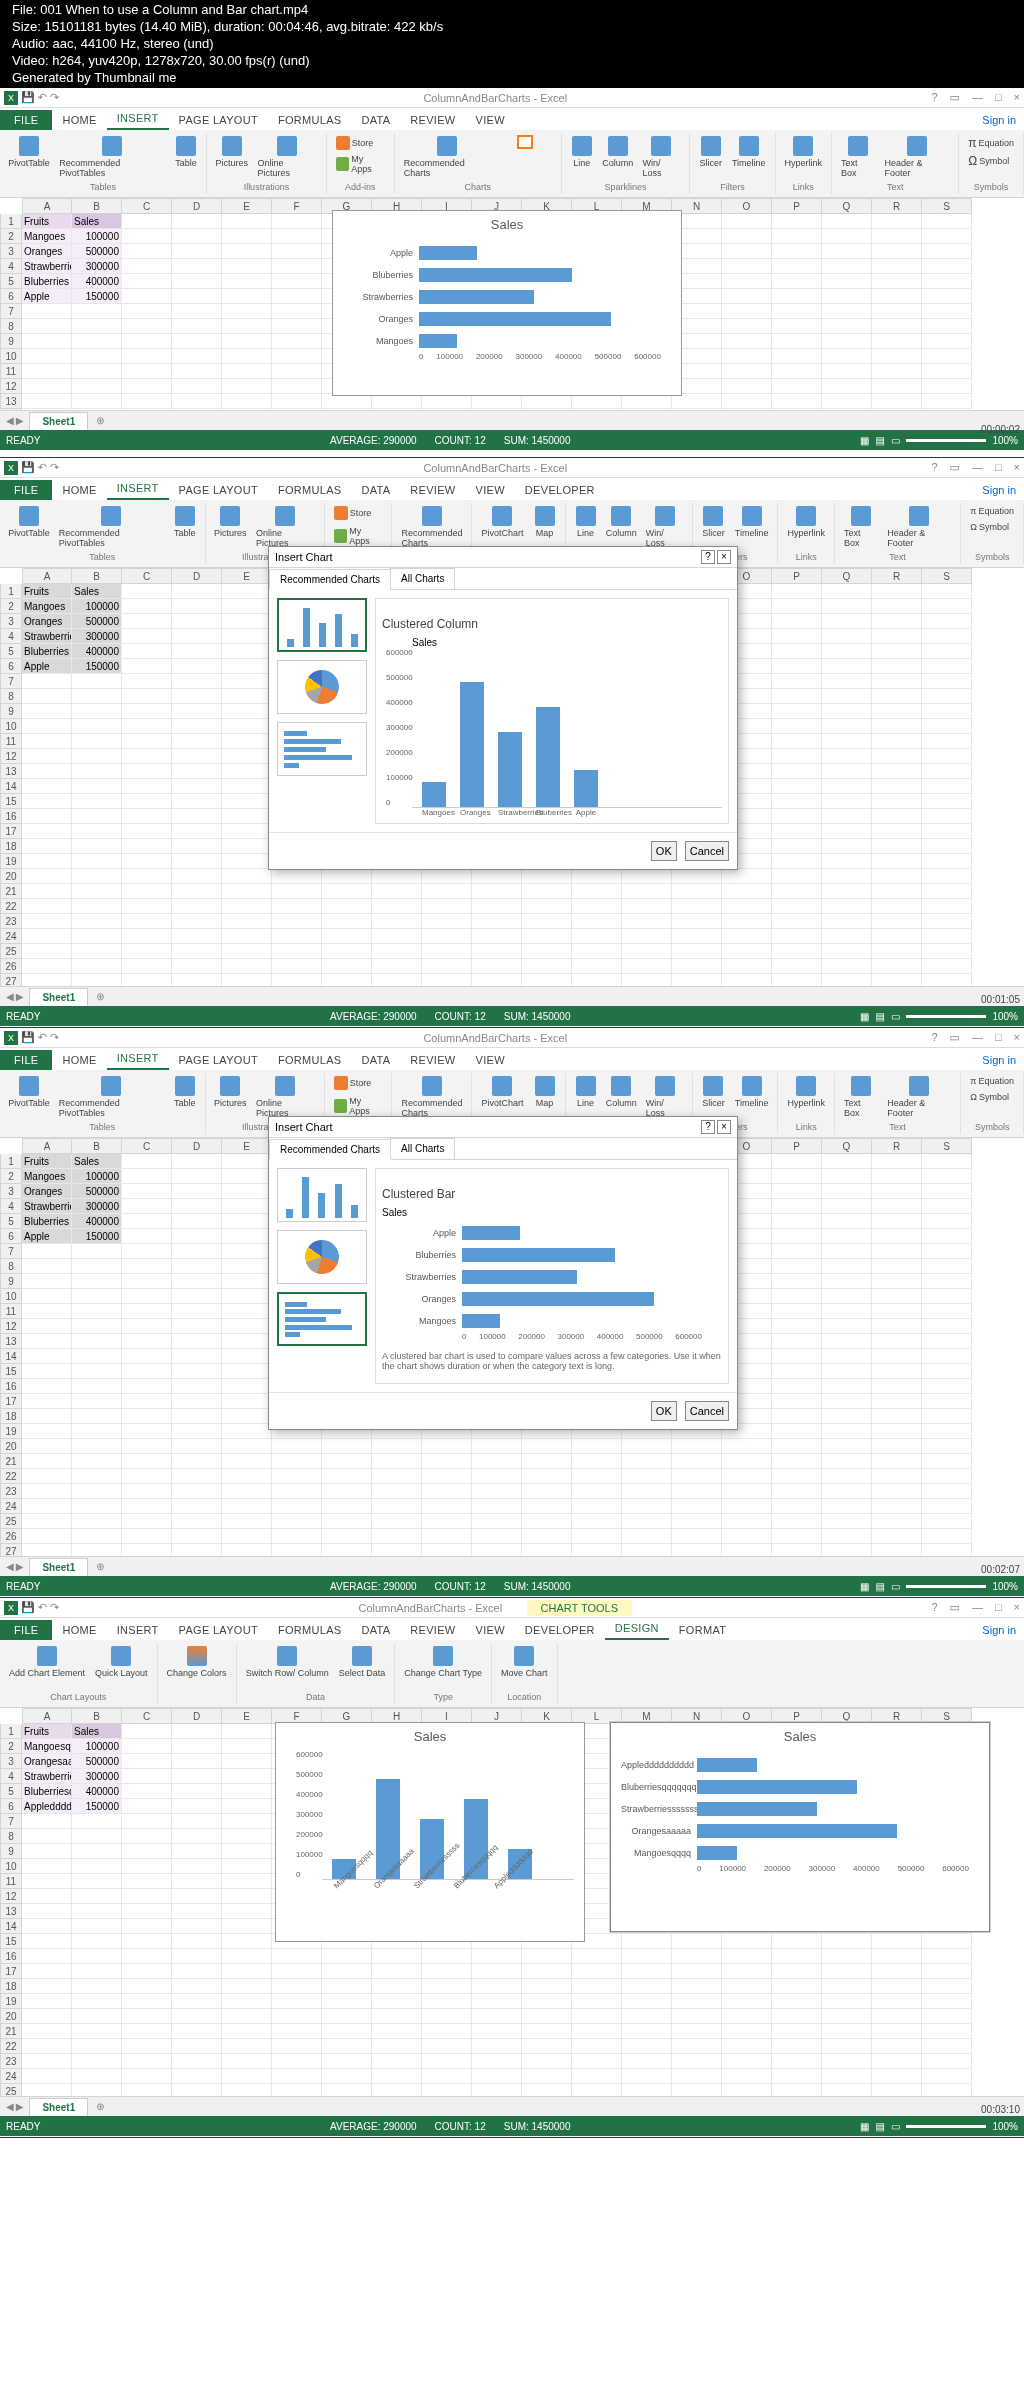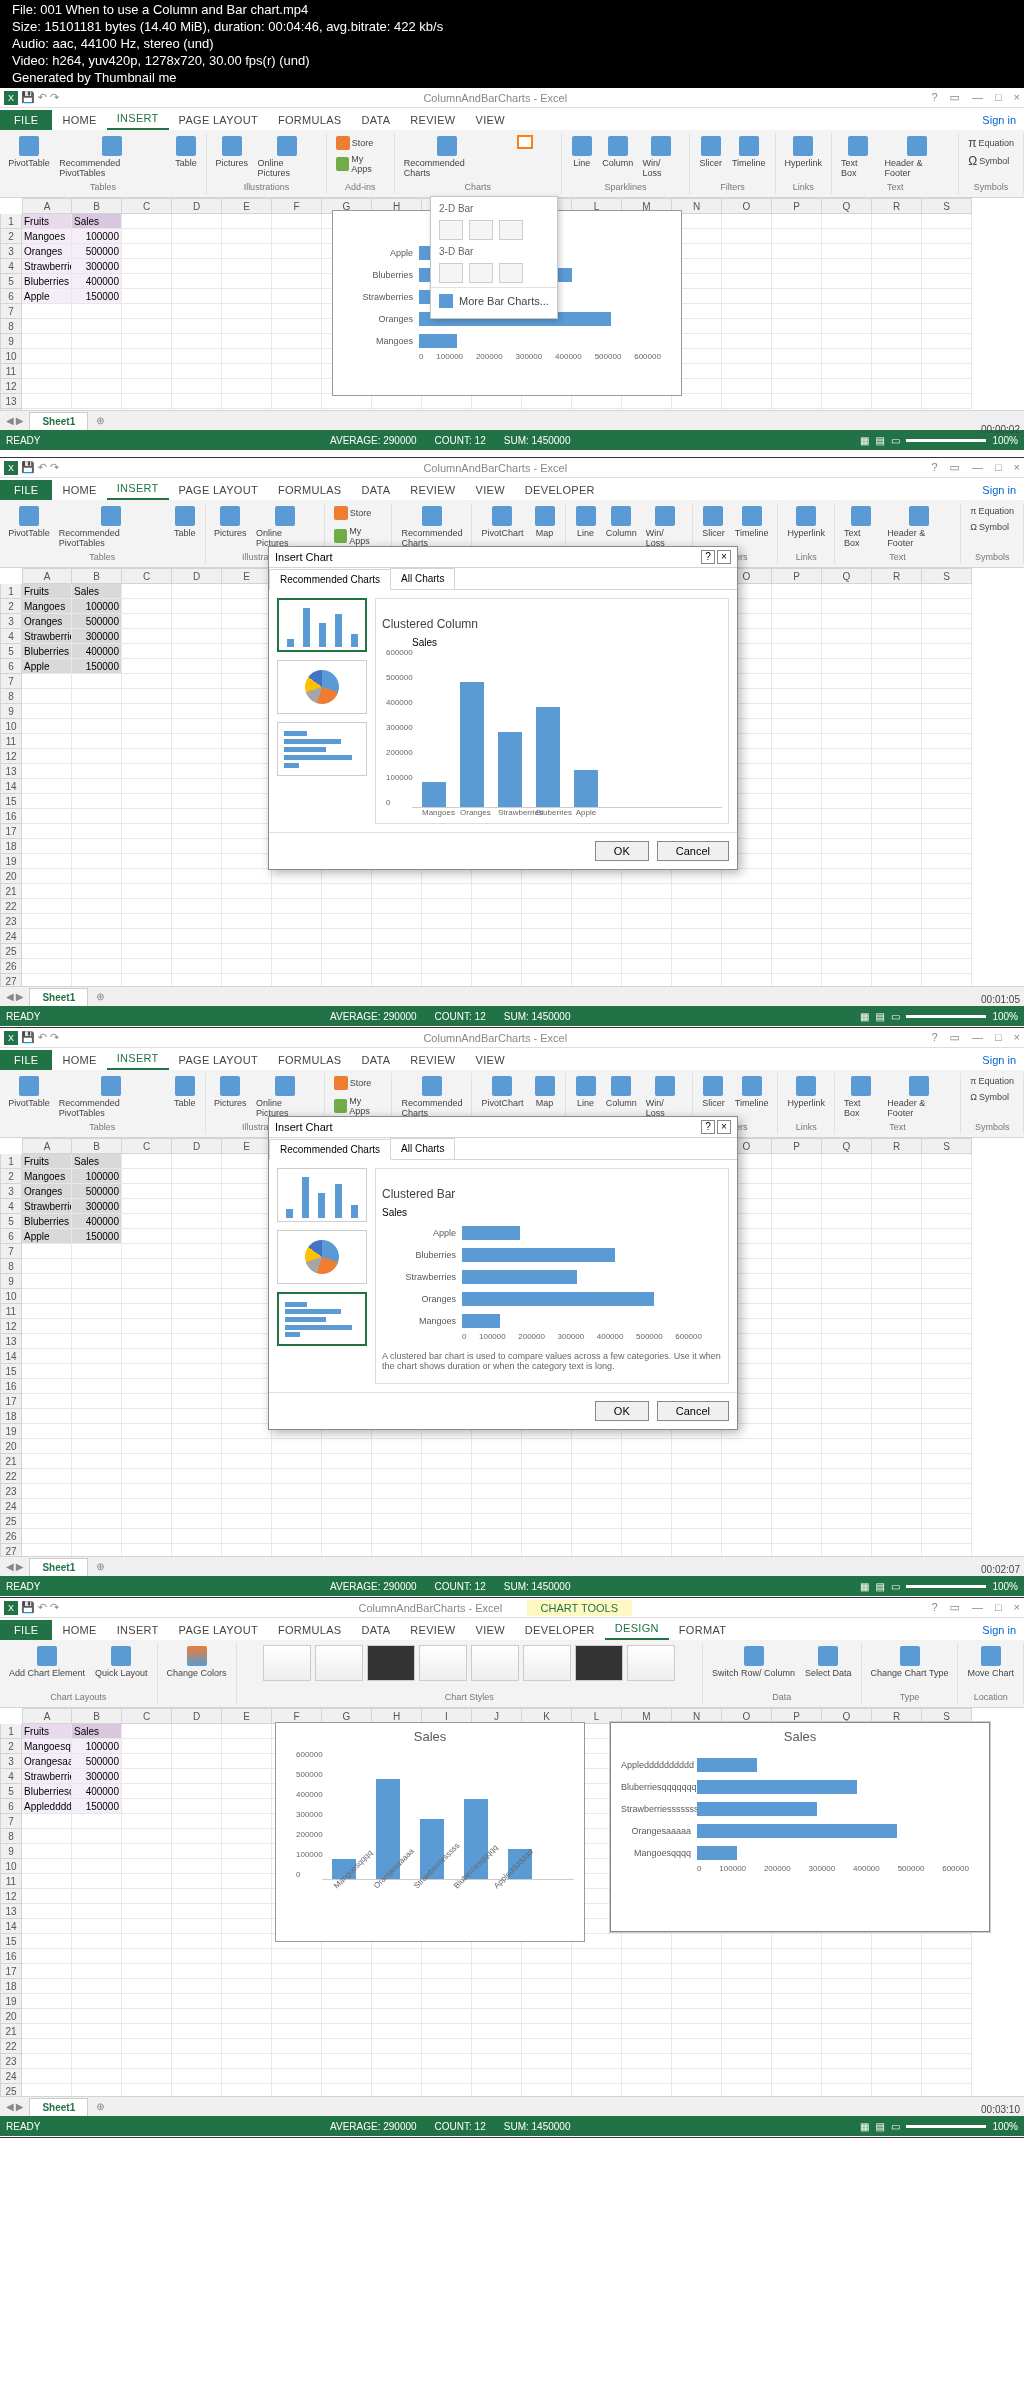--- a/index.html
+++ b/index.html
@@ -77,21 +77,21 @@
 .thumb.sel { border:2px solid #217346;}
 .thumb .tb { width:7px; background:#5b9bd5;}
 .thumb.pie { align-items:center; justify-content:center;}
 .thumb.pie .pieg { width:34px; height:34px; border-radius:50%; background:conic-gradient(#5b9bd5 0 30%, #ed7d31 30% 55%, #a5a5a5 55% 70%, #ffc000 70% 85%, #4472c4 85% 100%);}
 .thumb.hbar { flex-direction:column; align-items:flex-start; justify-content:space-around; padding:6px;}
 .thumb.hbar .hb { height:5px; background:#5b9bd5;}
 .dlg-preview { flex:1; border:1px solid #ddd; padding:6px;}
 .dlg-preview h4 { font-size:12px; font-weight:normal; color:#444; margin-bottom:6px;margin-top:12px;}
 .dlg-desc { font-size:9px; color:#666; padding:6px 0;}
 .dlg-buttons { display:flex; justify-content:flex-end; gap:8px; padding:8px; border-top:1px solid #e1e1e1;}
-.dlg-buttons button { padding:3px 18px; font-size:11px; border:1px solid #888; background:#f0f0f0; cursor:pointer;}
+.dlg-buttons button { padding:3px 4px; font-size:11px; border:1px solid #888; background:#f0f0f0; cursor:pointer;}
 
 
 .vbar-chart { display:flex; align-items:flex-end; height:160px; gap:14px; padding:0 10px; border-bottom:1px solid #ccc; position:relative;}
 .vbar-chart .vb { width:24px; background:#5b9bd5;}
 .vbar-axis-y { position:absolute; left:-26px; top:0; bottom:0; display:flex; flex-direction:column; justify-content:space-between; font-size:8px; color:#666;}
 .vbar-labels { display:flex; gap:14px; padding:0 10px; font-size:8px; color:#666;}
 .vbar-labels span { width:24px; text-align:center; transform-origin:top left;}
 .vbar-labels.rot span { transform:rotate(-45deg); width:20px; white-space:nowrap;}
 
 
@@ -272,38 +272,20 @@
           </div>
       <div class="rbtn small">
             <span style="font-size:12px">Ω</span>
             <span>Symbol</span>
           </div>
     </div>
         <div class="rgroup-label">Symbols</div>
       </div>
   </div>
 
-  <div class="chart-dd" style="top:108px;left:430px;">
-    <div class="dd-sec">2-D Bar</div>
-    <div class="dd-row">
-        <div class="dd-opt"></div>
-        <div class="dd-opt"></div>
-        <div class="dd-opt"></div>
-      </div>
-    <div class="dd-sec">3-D Bar</div>
-    <div class="dd-row">
-        <div class="dd-opt"></div>
-        <div class="dd-opt"></div>
-        <div class="dd-opt"></div>
-      </div>
-    <div class="dd-link">
-        <span class="ico"></span>
-        <span>More Bar Charts...</span>
-      </div>
-  </div>
 
   <div class="grid-wrap" style="height:212px;">
     <div class="colheads" id="ch1">
         <div>A</div>
         <div>B</div>
         <div>C</div>
         <div>D</div>
         <div>E</div>
         <div>F</div>
         <div>G</div>
@@ -2486,33 +2468,20 @@
         <div class="rgroup-label">Chart Layouts</div>
       </div>
     <div class="rgroup">
         <div class="items">
       <div class="rbtn">
             <span class="ico" style="background:linear-gradient(#ed7d31,#5b9bd5)"></span>
             <span>Change Colors</span>
           </div>
     </div>
       </div>
-    <div class="rgroup" style="flex:1;">
-        <div class="items chart-styles">
-      <div class="cstyle"></div>
-          <div class="cstyle"></div>
-          <div class="cstyle dark"></div>
-          <div class="cstyle"></div>
-          <div class="cstyle"></div>
-          <div class="cstyle"></div>
-          <div class="cstyle dark"></div>
-          <div class="cstyle"></div>
-    </div>
-        <div class="rgroup-label">Chart Styles</div>
-      </div>
     <div class="rgroup">
         <div class="items">
       <div class="rbtn">
             <span class="ico"></span>
             <span>Switch Row/ Column</span>
           </div>
       <div class="rbtn">
             <span class="ico"></span>
             <span>Select Data</span>
           </div>

